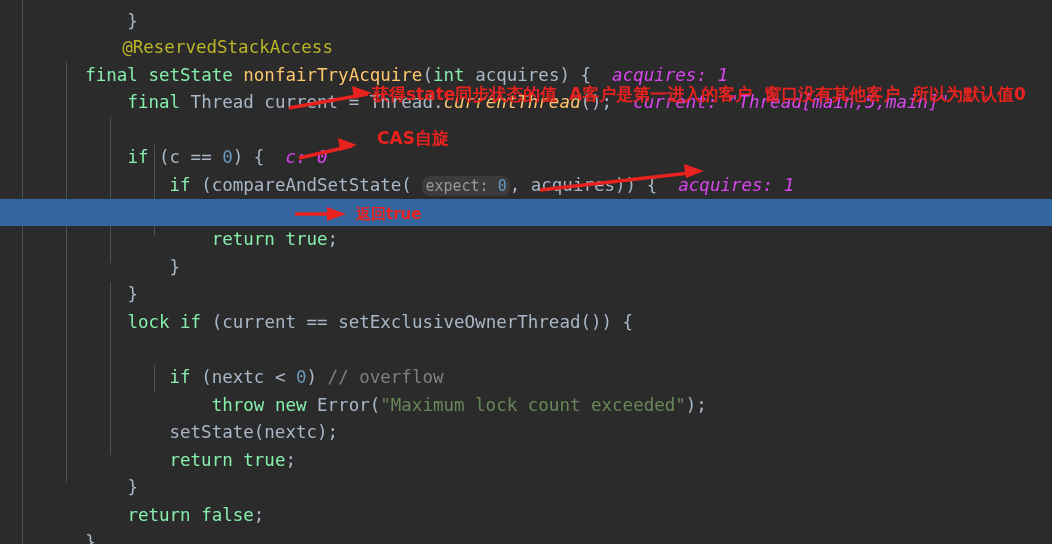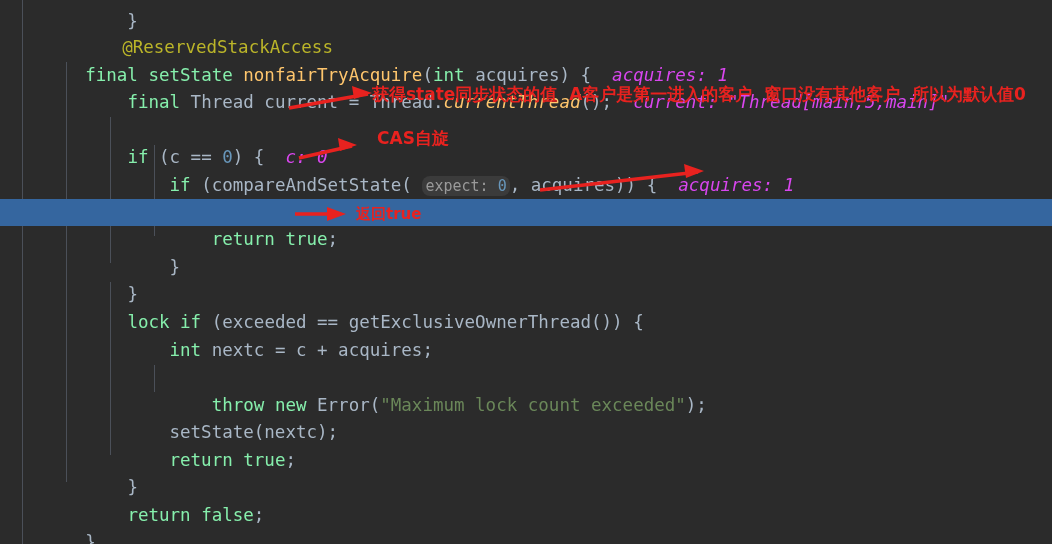--- a/index.html
+++ b/index.html
@@ -139,27 +139,27 @@
 
     <div class="code-line" style="top:227px;">
       <span class="txt">        <span class="plain">}</span></span>
     </div>
 
     <div class="code-line" style="top:254px;">
       <span class="txt">    <span class="plain">}</span></span>
     </div>
 
     <div class="code-line" style="top:282px;">
-      <span class="txt">    <span class="kw">lock</span> <span class="kw">if</span> <span class="plain">(exceeded == getExclusiveOwnerThread()) {</span></span>
-    </div>
-
-    <div class="code-line" style="top:310px;">
-      <span class="txt">        <span class="kw">int</span> <span class="plain">nextc = c + acquires;</span></span>
-    </div>
-
+      <span class="txt">    <span class="kw">lock</span> <span class="kw">if</span> <span class="plain">(current == setExclusiveOwnerThread()) {</span></span>
+    </div>
+
+
+    <div class="code-line" style="top:337px;">
+      <span class="txt">        <span class="kw">if</span> <span class="plain">(nextc &lt; </span><span class="num">0</span><span class="plain">) </span><span class="cmt">// overflow</span></span>
+    </div>
 
     <div class="code-line" style="top:365px;">
       <span class="txt">            <span class="kw">throw</span> <span class="kw">new</span> <span class="plain">Error(</span><span class="str">"Maximum lock count exceeded"</span><span class="plain">);</span></span>
     </div>
 
     <div class="code-line" style="top:392px;">
       <span class="txt">        <span class="plain">setState(nextc);</span></span>
     </div>
 
     <div class="code-line" style="top:420px;">

